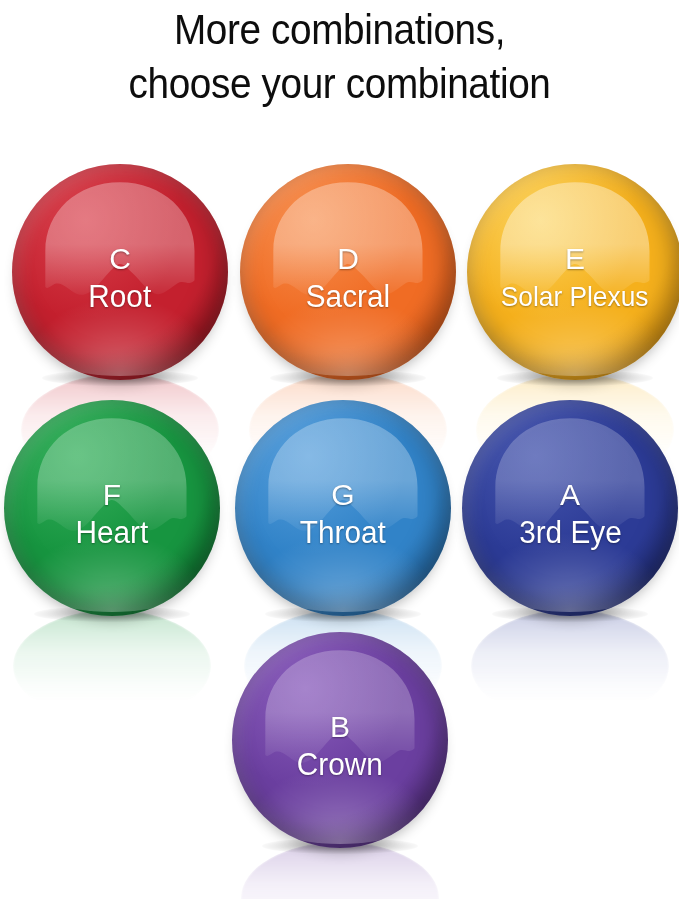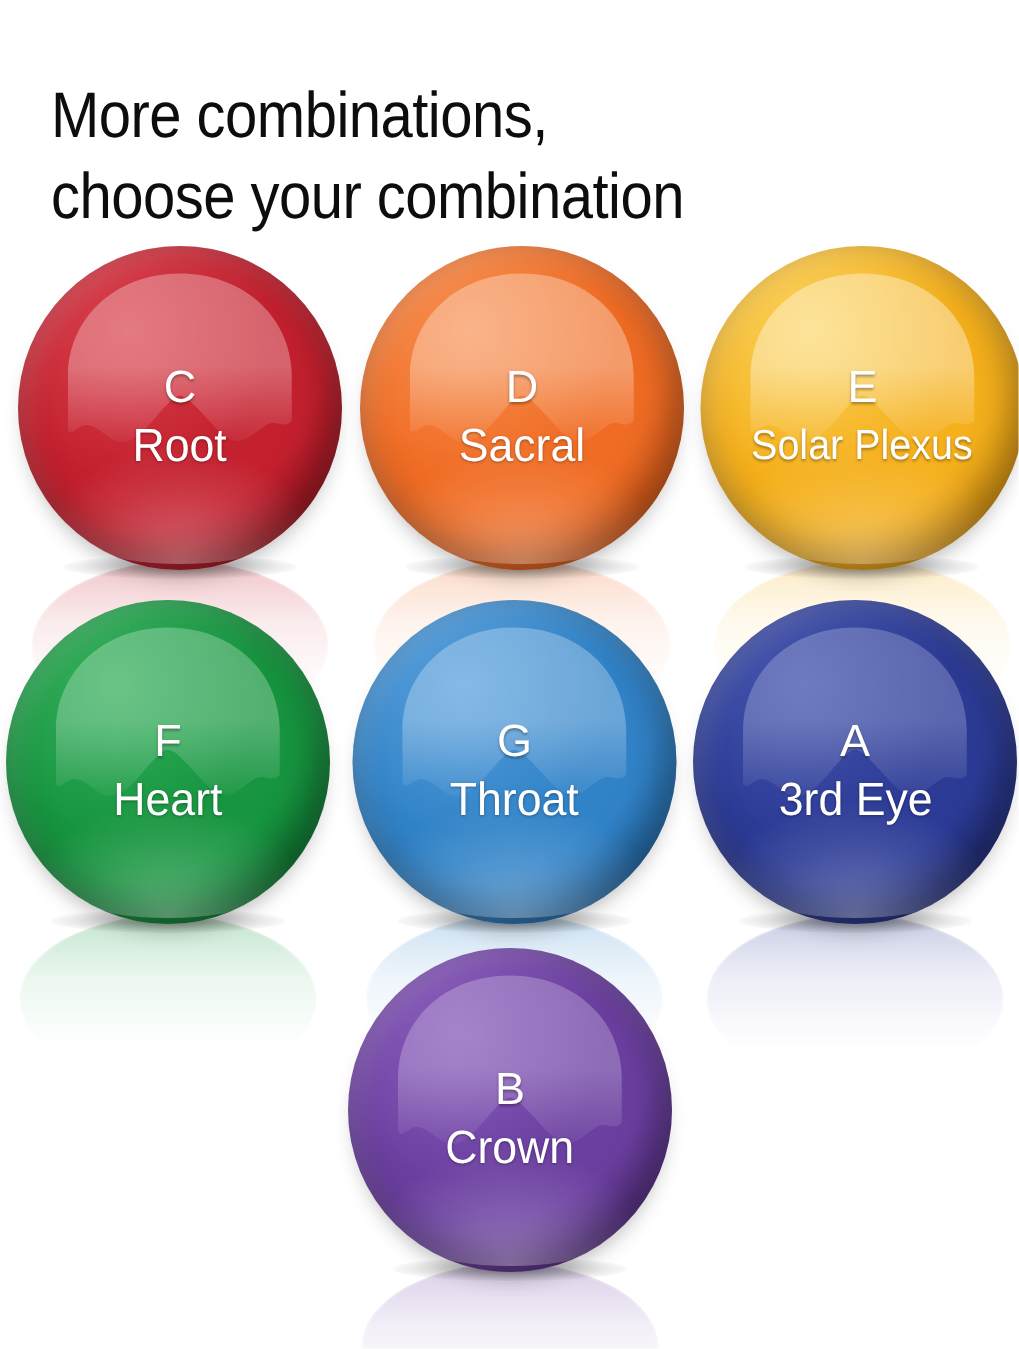--- a/index.html
+++ b/index.html
@@ -15,23 +15,22 @@
     font-family: "Liberation Sans", "DejaVu Sans", sans-serif;
     background: #ffffff;
   }
 
   
   .title-block {
     position: absolute;
     left: 0;
     top: 2px;
     width: 679px;
-    text-align: left;
+    text-align: center;
     color: #0d0d0d;
-    margin-top: 48px;
   }
   .title-line {
     font-family: "Liberation Sans", "DejaVu Sans", sans-serif;
     font-size: 43px;
     line-height: 54px;
     font-weight: 400;
     letter-spacing: -0.4px;
     transform: scaleX(0.90);
     transform-origin: center center;
     white-space: nowrap;

